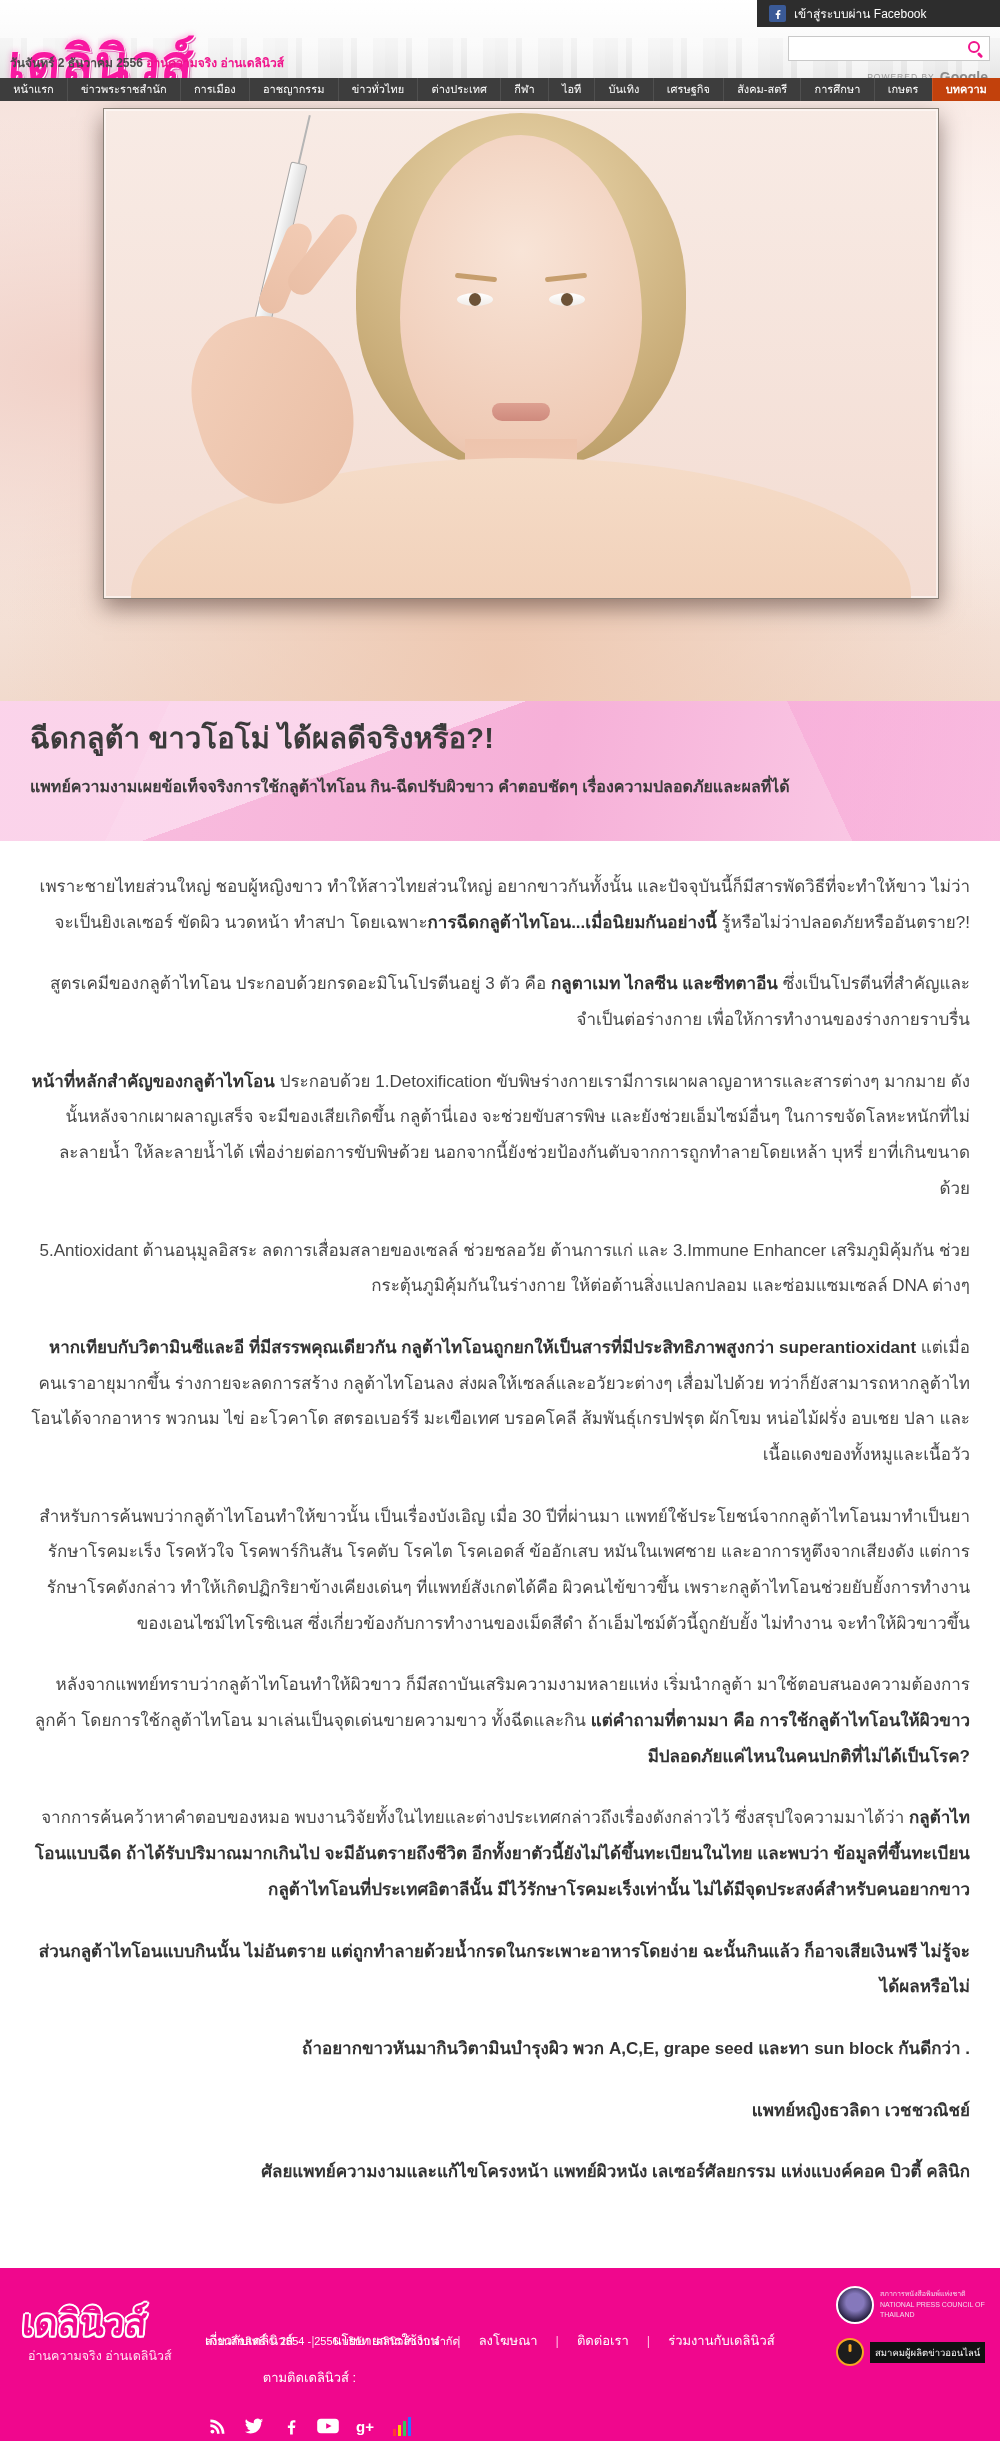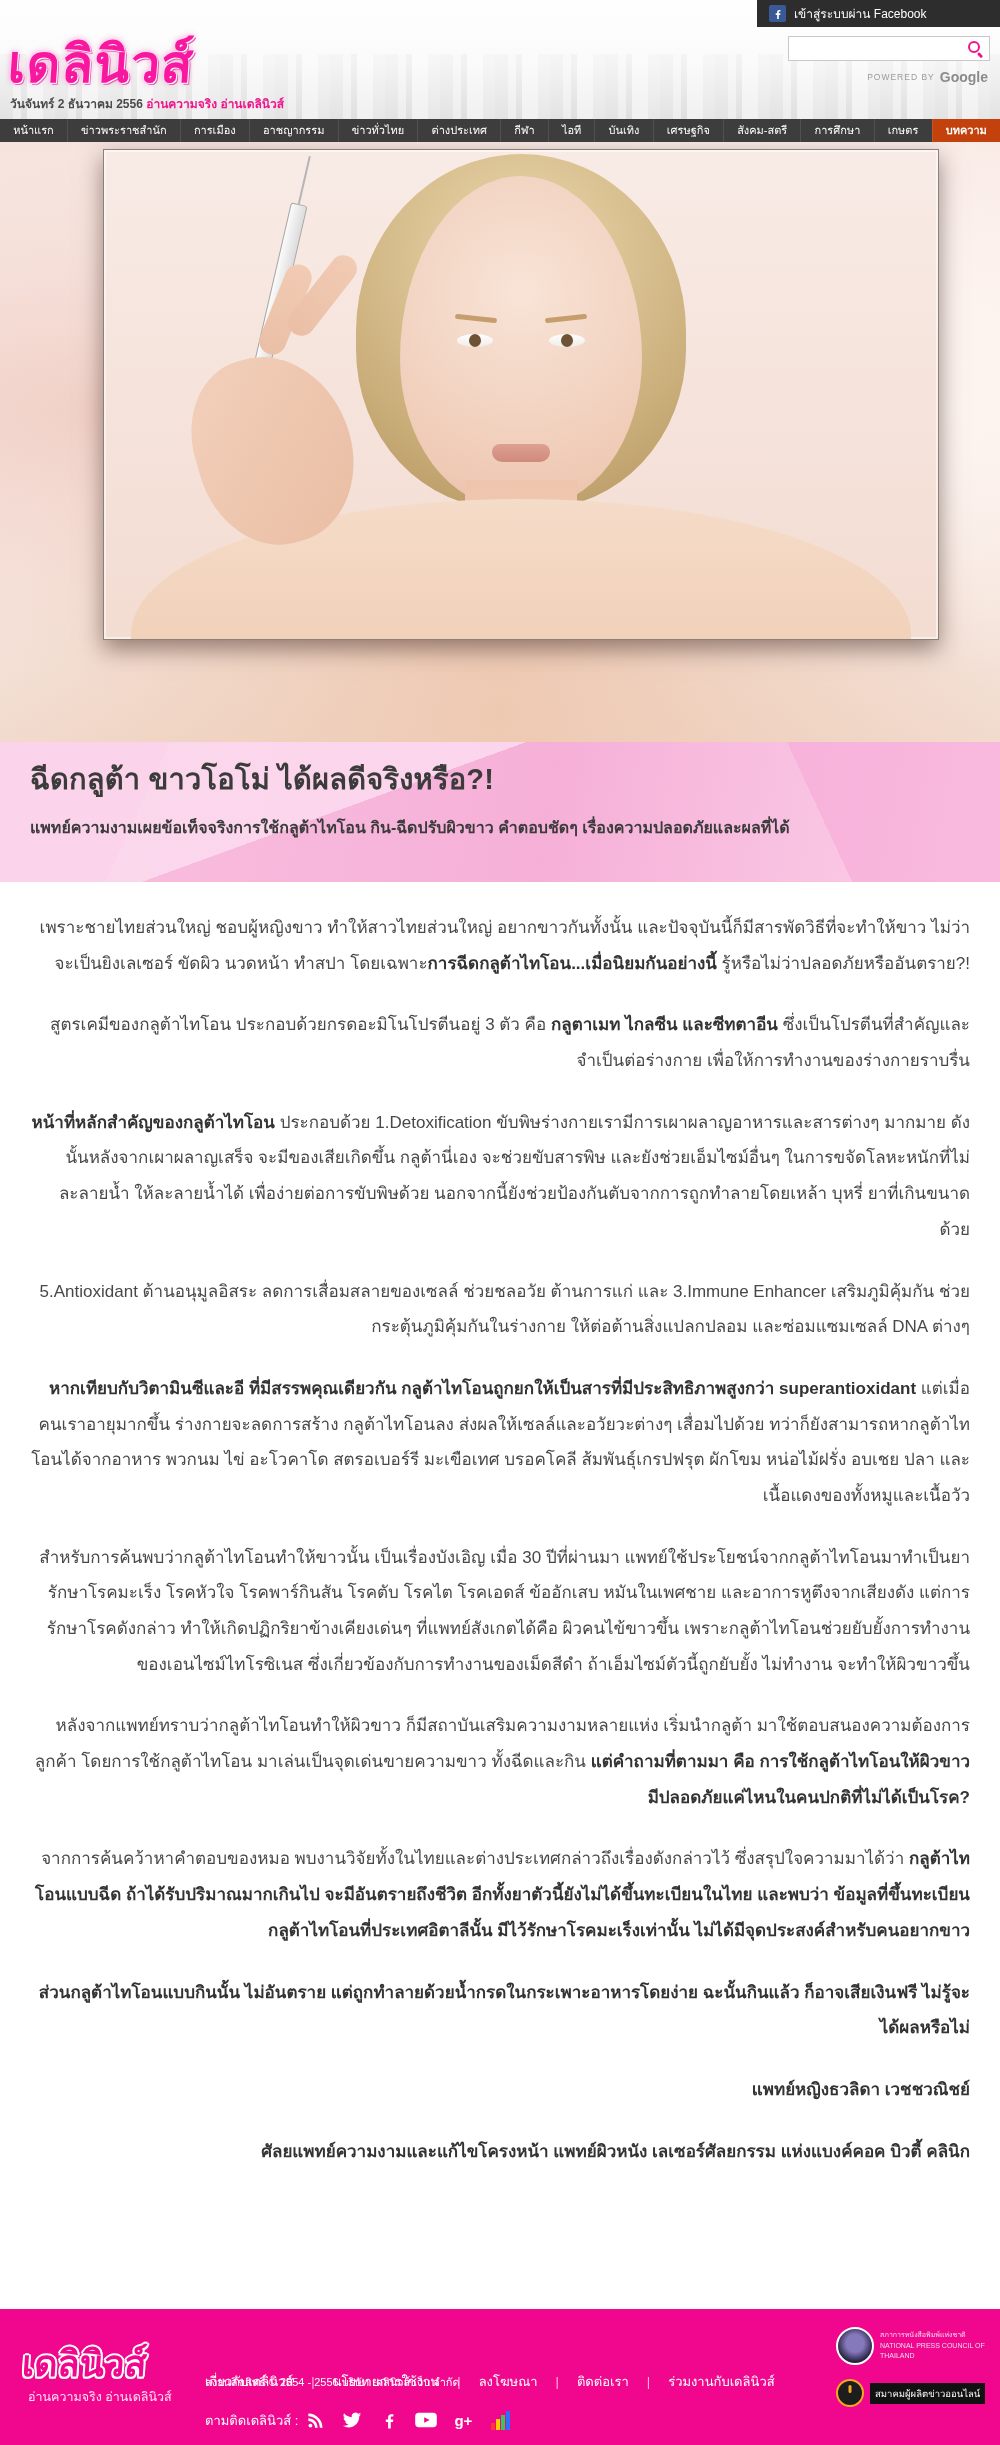--- a/index.html
+++ b/index.html
@@ -1,20 +1,20 @@
 <!DOCTYPE html>
 <html><head>
 <meta charset="utf-8">
 <style>
   html,body{margin:0;padding:0;background:#fff;}
   body{width:1000px;font-family:"Liberation Sans","DejaVu Sans",sans-serif;-webkit-font-smoothing:antialiased;}
   .page{width:1000px;position:relative;}
 
   
-  .header{position:relative;height:142px;overflow:hidden;
+  .header{position:relative;height:101px;overflow:hidden;
     background:
       linear-gradient(to bottom, rgba(255,255,255,.97), rgba(255,255,255,.72) 45%, rgba(230,230,230,.35)),
       repeating-linear-gradient(90deg,#d6d6d6 0 13px,#e9e9e9 13px 21px,#cfcfcf 21px 27px,#efefef 27px 43px,#dddddd 43px 55px),
       linear-gradient(#f4f4f4,#e2e2e2);
     background-size:100% 100%,100% 62%,100% 100%;
     background-position:0 0,0 100%,0 0;
     background-repeat:no-repeat,repeat-x,no-repeat;}
   .fb-bar{position:absolute;top:0;right:0;width:243px;height:27px;background:#2d2d2d;display:flex;align-items:center;gap:8px;padding-left:12px;box-sizing:border-box;cursor:pointer;}
   .fbic{width:17px;height:17px;background:#3a5a97;border-radius:2px;display:flex;align-items:center;justify-content:center;flex:0 0 auto;}
   .fb-bar span.lbl{color:#fff;font-size:12px;}
@@ -86,21 +86,21 @@
 
   
   .footer{position:relative;height:173px;background:#f0078d;color:#fff;overflow:hidden;}
   .f-logo{position:absolute;left:22px;top:26px;font-size:36px;font-weight:bold;color:#f0078d;transform:skewX(-4deg);
     text-shadow:-2px 0 #fff,2px 0 #fff,0 -2px #fff,0 2px #fff,-1.5px -1.5px #fff,1.5px 1.5px #fff,-1.5px 1.5px #fff,1.5px -1.5px #fff;cursor:pointer;}
   .f-slogan{position:absolute;left:28px;top:78px;font-size:12.5px;color:#ffe3f2;}
   .f-copy{position:absolute;left:205px;top:18px;font-size:11px;margin-top:46px;}
   .f-links{position:absolute;left:205px;top:62px;font-size:13px;display:flex;align-items:center;gap:18px;}
   .f-link{color:#fff;text-decoration:none;cursor:pointer;}
   .sep{color:#ffbadf;}
-  .f-follow{position:absolute;left:205px;top:99px;display:flex;align-items:center;gap:5px;font-size:13px;}
+  .f-follow{position:absolute;left:205px;top:99px;display:flex;align-items:center;gap:26px;font-size:13px;flex-direction:column;}
   .sicon{display:inline-flex;align-items:center;justify-content:center;width:24px;height:24px;cursor:pointer;}
   .th-bars{display:inline-flex;align-items:flex-end;gap:1.5px;}
   .th-bars i{width:3.5px;display:block;}
   .badges{position:absolute;right:14px;top:18px;width:150px;}
   .badge-row{display:flex;align-items:center;gap:6px;margin-bottom:14px;}
   .pc-ic{width:34px;height:34px;border-radius:50%;flex:0 0 auto;border:2px solid #fff;
     background:radial-gradient(circle at 50% 42%, #8578bb 0 34%, #2a2344 70%);}
   .badge-txt{font-size:7px;line-height:1.5;color:#f3dcee;}
   .on-ic{width:24px;height:24px;border-radius:50%;background:#1d1d1d;border:2px solid #f5a623;flex:0 0 auto;position:relative;}
   .on-ic::before{content:"";position:absolute;left:50%;top:4px;transform:translateX(-50%);width:3px;height:8px;background:#f5a623;border-radius:2px;}
@@ -182,20 +182,21 @@
   <article class="article">
       <p><span>เพราะชายไทยส่วนใหญ่ ชอบผู้หญิงขาว ทำให้สาวไทยส่วนใหญ่ อยากขาวกันทั้งนั้น และปัจจุบันนี้ก็มีสารพัดวิธีที่จะทำให้ขาว ไม่ว่าจะเป็นยิงเลเซอร์ ขัดผิว นวดหน้า ทำสปา โดยเฉพาะ</span><span class="b">การฉีดกลูต้าไทโอน...เมื่อนิยมกันอย่างนี้</span><span> รู้หรือไม่ว่าปลอดภัยหรืออันตราย?!</span></p>
       <p><span>สูตรเคมีของกลูต้าไทโอน ประกอบด้วยกรดอะมิโนโปรตีนอยู่ 3 ตัว คือ </span><span class="b">กลูตาเมท ไกลซีน และซีทตาอีน</span><span> ซึ่งเป็นโปรตีนที่สำคัญและจำเป็นต่อร่างกาย เพื่อให้การทำงานของร่างกายราบรื่น</span></p>
       <p><span class="b">หน้าที่หลักสำคัญของกลูต้าไทโอน</span><span> ประกอบด้วย 1.Detoxification ขับพิษร่างกายเรามีการเผาผลาญอาหารและสารต่างๆ มากมาย ดังนั้นหลังจากเผาผลาญเสร็จ จะมีของเสียเกิดขึ้น กลูต้านี่เอง จะช่วยขับสารพิษ และยังช่วยเอ็มไซม์อื่นๆ ในการขจัดโลหะหนักที่ไม่ละลายน้ำ ให้ละลายน้ำได้ เพื่อง่ายต่อการขับพิษด้วย นอกจากนี้ยังช่วยป้องกันตับจากการถูกทำลายโดยเหล้า บุหรี่ ยาที่เกินขนาดด้วย</span></p>
       <p><span>5.Antioxidant ต้านอนุมูลอิสระ ลดการเสื่อมสลายของเซลล์ ช่วยชลอวัย ต้านการแก่ และ 3.Immune Enhancer เสริมภูมิคุ้มกัน ช่วยกระตุ้นภูมิคุ้มกันในร่างกาย ให้ต่อต้านสิ่งแปลกปลอม และซ่อมแซมเซลล์ DNA ต่างๆ</span></p>
       <p><span class="b">หากเทียบกับวิตามินซีและอี ที่มีสรรพคุณเดียวกัน กลูต้าไทโอนถูกยกให้เป็นสารที่มีประสิทธิภาพสูงกว่า superantioxidant</span><span> แต่เมื่อคนเราอายุมากขึ้น ร่างกายจะลดการสร้าง กลูต้าไทโอนลง ส่งผลให้เซลล์และอวัยวะต่างๆ เสื่อมไปด้วย ทว่าก็ยังสามารถหากลูต้าไทโอนได้จากอาหาร พวกนม ไข่ อะโวคาโด สตรอเบอร์รี มะเขือเทศ บรอคโคลี ส้มพันธุ์เกรปฟรุต ผักโขม หน่อไม้ฝรั่ง อบเชย ปลา และเนื้อแดงของทั้งหมูและเนื้อวัว</span></p>
       <p><span>สำหรับการค้นพบว่ากลูต้าไทโอนทำให้ขาวนั้น เป็นเรื่องบังเอิญ เมื่อ 30 ปีที่ผ่านมา แพทย์ใช้ประโยชน์จากกลูต้าไทโอนมาทำเป็นยารักษาโรคมะเร็ง โรคหัวใจ โรคพาร์กินสัน โรคตับ โรคไต โรคเอดส์ ข้ออักเสบ หมันในเพศชาย และอาการหูตึงจากเสียงดัง แต่การรักษาโรคดังกล่าว ทำให้เกิดปฏิกริยาข้างเคียงเด่นๆ ที่แพทย์สังเกตได้คือ ผิวคนไข้ขาวขึ้น เพราะกลูต้าไทโอนช่วยยับยั้งการทำงานของเอนไซม์ไทโรซิเนส ซึ่งเกี่ยวข้องกับการทำงานของเม็ดสีดำ ถ้าเอ็มไซม์ตัวนี้ถูกยับยั้ง ไม่ทำงาน จะทำให้ผิวขาวขึ้น</span></p>
       <p><span>หลังจากแพทย์ทราบว่ากลูต้าไทโอนทำให้ผิวขาว ก็มีสถาบันเสริมความงามหลายแห่ง เริ่มนำกลูต้า มาใช้ตอบสนองความต้องการลูกค้า โดยการใช้กลูต้าไทโอน มาเล่นเป็นจุดเด่นขายความขาว ทั้งฉีดและกิน </span><span class="b">แต่คำถามที่ตามมา คือ การใช้กลูต้าไทโอนให้ผิวขาวมีปลอดภัยแค่ไหนในคนปกติที่ไม่ได้เป็นโรค?</span></p>
       <p><span>จากการค้นคว้าหาคำตอบของหมอ พบงานวิจัยทั้งในไทยและต่างประเทศกล่าวถึงเรื่องดังกล่าวไว้ ซึ่งสรุปใจความมาได้ว่า </span><span class="b">กลูต้าไทโอนแบบฉีด ถ้าได้รับปริมาณมากเกินไป จะมีอันตรายถึงชีวิต อีกทั้งยาตัวนี้ยังไม่ได้ขึ้นทะเบียนในไทย และพบว่า ข้อมูลที่ขึ้นทะเบียนกลูต้าไทโอนที่ประเทศอิตาลีนั้น มีไว้รักษาโรคมะเร็งเท่านั้น ไม่ได้มีจุดประสงค์สำหรับคนอยากขาว</span></p>
       <p><span class="b">ส่วนกลูต้าไทโอนแบบกินนั้น ไม่อันตราย แต่ถูกทำลายด้วยน้ำกรดในกระเพาะอาหารโดยง่าย ฉะนั้นกินแล้ว ก็อาจเสียเงินฟรี ไม่รู้จะได้ผลหรือไม่</span></p>
+      <p><span class="b">ถ้าอยากขาวหันมากินวิตามินบำรุงผิว พวก A,C,E, grape seed และทา sun block กันดีกว่า .</span></p>
       <p><span class="b">แพทย์หญิงธวลิดา เวชชวณิชย์</span></p>
       <p><span class="b">ศัลยแพทย์ความงามและแก้ไขโครงหน้า แพทย์ผิวหนัง เลเซอร์ศัลยกรรม แห่ง</span><a class="body-link b">แบงค์คอค บิวตี้ คลินิก</a></p>
     </article>
 
   <footer class="footer">
     <div class="f-logo">เดลินิวส์</div>
     <div class="f-slogan">อ่านความจริง อ่านเดลินิวส์</div>
     <div class="f-copy">สงวนลิขสิทธิ์ © 2554 - 2556 บริษัท เดลินิวส์ เว็บ จำกัด</div>
     <div class="f-links">
         <a class="f-link">เกี่ยวกับเดลินิวส์</a>

